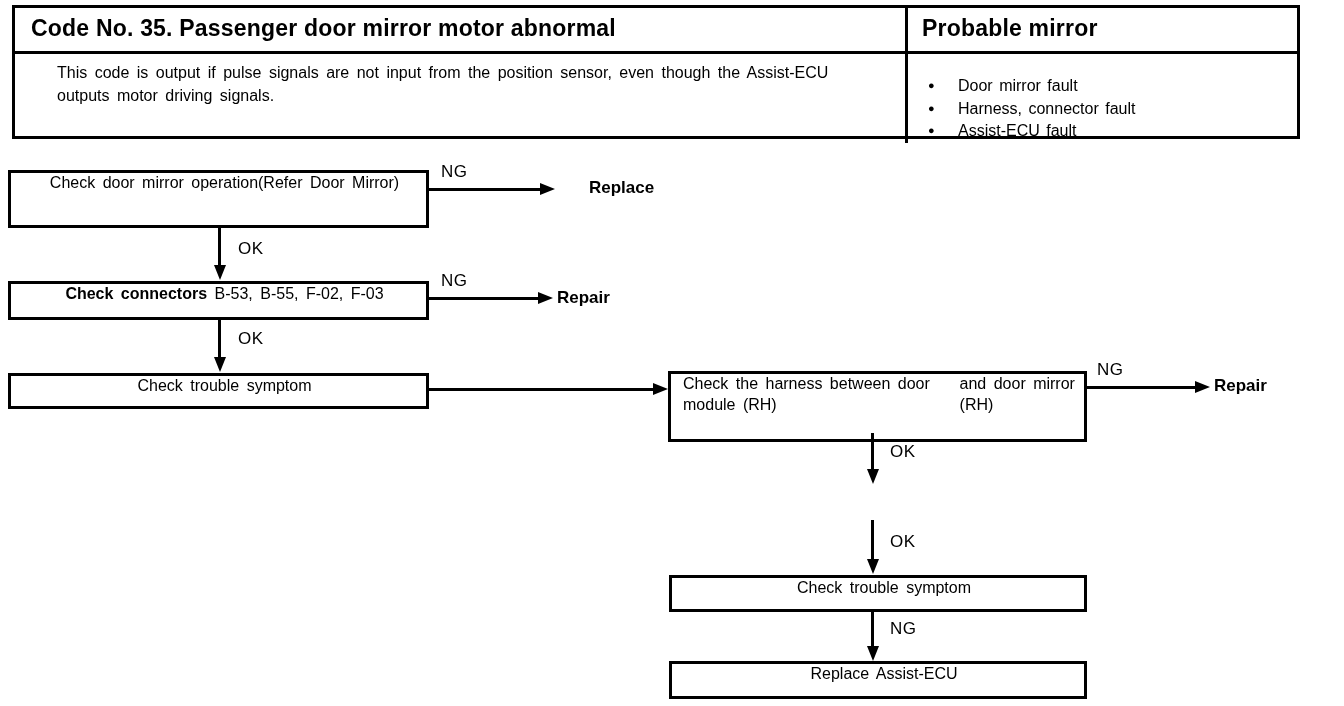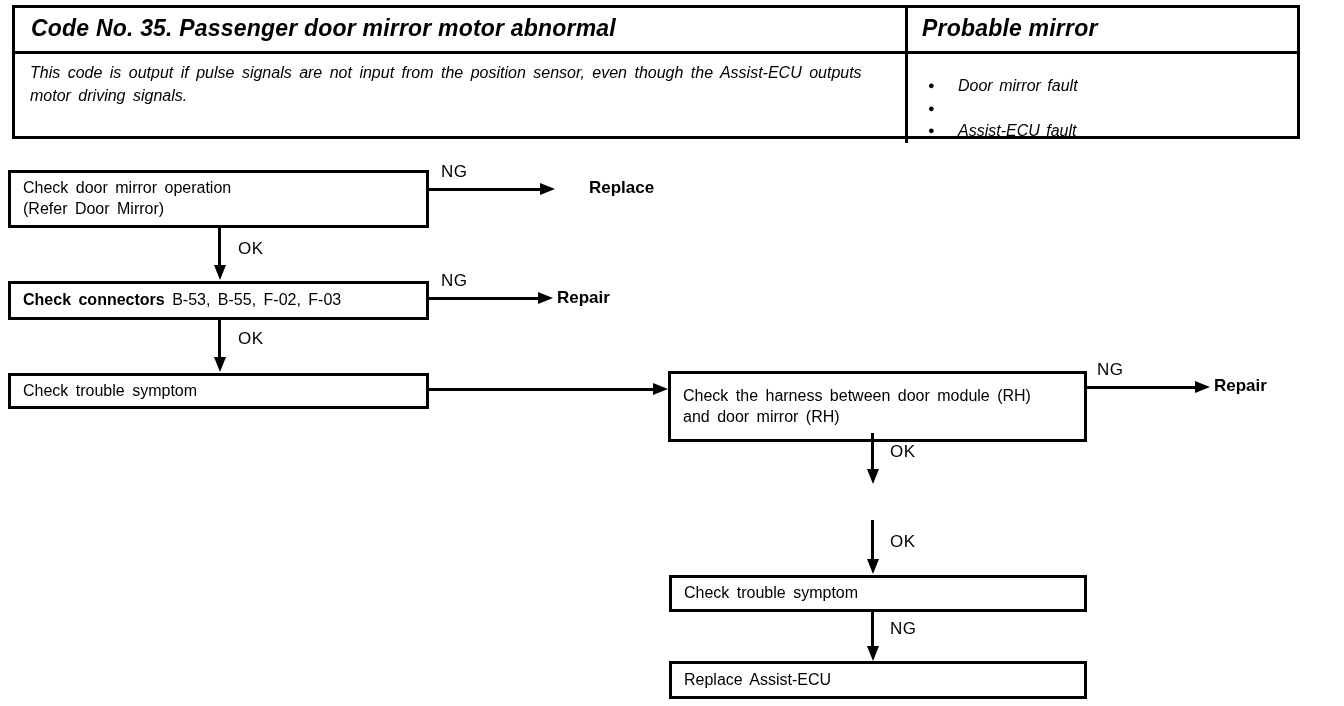--- a/index.html
+++ b/index.html
@@ -23,33 +23,34 @@
     left: 12px;
     top: 5px;
     width: 1288px;
     height: 134px;
     border: 3px solid #000;
     box-sizing: border-box;
     display: grid;
     grid-template-columns: 893px 1fr;
     grid-template-rows: 46px 1fr;
   }
-  .cell { box-sizing: border-box; font-style: italic; }
+  .cell { box-sizing: border-box; }
   .cell.hleft {
     border-right: 3px solid #000;
     border-bottom: 3px solid #000;
     padding: 7px 0 0 16px;
   }
   .cell.hright {
     border-bottom: 3px solid #000;
     padding: 7px 0 0 14px;
   }
   .cell.bleft {
     border-right: 3px solid #000;
     padding: 8px 18px 14px 15px;
+    margin-left: 27px;
   }
   .cell.bright { padding: 21px 0 0 14px; }
   .table-title {
     font-size: 23px;
     font-weight: bold;
     letter-spacing: 0.2px;
   }
   .desc {
     font-size: 16px;
     line-height: 1.42;
@@ -66,21 +67,21 @@
   .bullet { width: 30px; flex: 0 0 30px; text-align: left; padding-left: 6px; }
   .bullet::before { content: "●"; font-size: 11px; position: relative; top: -2px; }
 
   
   .fbox {
     position: absolute;
     border: 3px solid #000;
     box-sizing: border-box;
     background: #fff;
     display: flex;
-    flex-direction: column;
+    flex-direction: row;
     justify-content: center;
     padding-left: 12px;
     font-size: 16px;
     line-height: 1.3;
     word-spacing: 3px;
   }
   .hline { position: absolute; height: 3px; background: #000; }
   .vline { position: absolute; width: 3px; background: #000; }
   .ah-right {
     position: absolute; width: 0; height: 0;
@@ -122,20 +123,21 @@
     <div class="cell bleft">
       <div class="desc">This code is output if pulse signals are not input from the position sensor, even though the Assist-ECU outputs motor driving signals.</div>
     </div>
     <div class="cell bright">
       <div class="cause-row">
         <span class="bullet"></span>
         <span>Door mirror fault</span>
       </div>
       <div class="cause-row">
         <span class="bullet"></span>
+        <span>Harness, connector fault</span>
       </div>
       <div class="cause-row">
         <span class="bullet"></span>
         <span>Assist-ECU fault</span>
       </div>
     </div>
   </div>
 
   <div class="fbox" id="box1">
     <span>Check door mirror operation</span>

